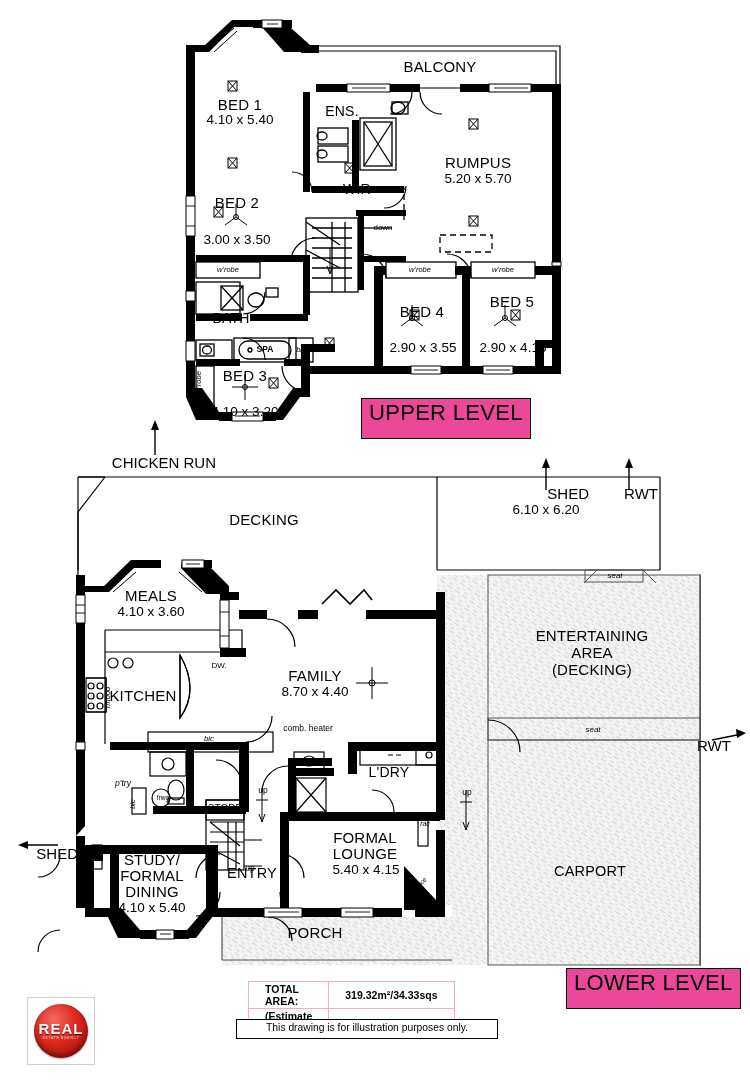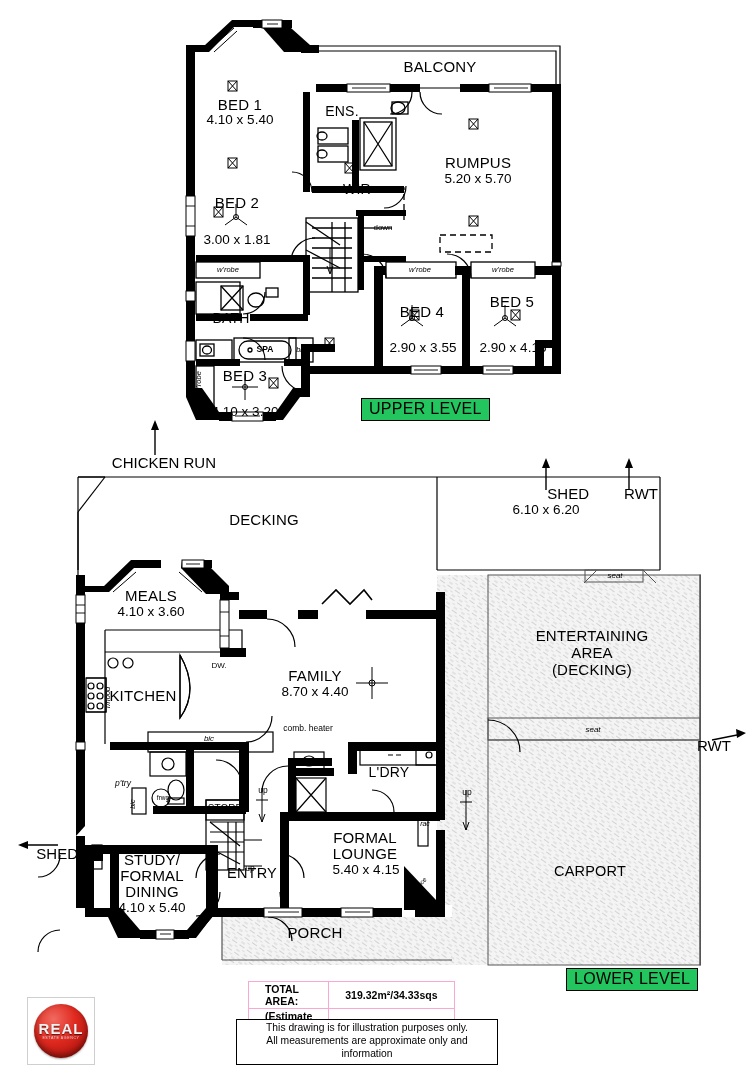--- a/index.html
+++ b/index.html
@@ -5,22 +5,22 @@
   html,body{margin:0;padding:0;background:#fff;}
   body{width:750px;height:1085px;position:relative;overflow:hidden;
        font-family:"Liberation Sans", sans-serif;color:#000;}
   #plan{position:absolute;left:0;top:0;width:750px;height:1085px;}
   .lbl{position:absolute;text-align:center;line-height:1.08;white-space:pre;}
   .lbl.room{font-size:15px;font-weight:400;letter-spacing:.2px;}
   .lbl.roomdim{font-size:13.5px;}
   .lbl.big{font-size:16px;text-align:right;}
   .lbl.small{font-size:8.5px;}
   .lbl.tiny{font-size:7px;}
-  .levelbox{position:absolute;border:1.3px solid #000;padding:1px 7px 2px 7px;
-            font-size:16px;letter-spacing:.3px;background:#22c55e;}
+  .levelbox{position:absolute;border:1.3px solid #000;padding:1px 7px 12px 7px;
+            font-size:22px;letter-spacing:.3px;background:#ec4899;}
   .areatbl{position:absolute;border-collapse:collapse;font-size:10.5px;background:#fff;}
   .areatbl td{border:1px solid #f9a8d4;padding:1px 16px;font-weight:bold;}
   .discl{position:absolute;border:1px solid #000;font-size:10.3px;
          text-align:center;line-height:1.25;padding:2px 6px 3px 6px;background:#fff;}
   .logo{position:absolute;border:1px solid #cfcfcf;background:#fff;
         display:flex;align-items:center;justify-content:center;}
   .logo .disc{width:54px;height:54px;border-radius:50%;
        background:radial-gradient(circle at 36% 28%, #f06a60 0%, #e02a20 42%, #9d0b05 100%);
        box-shadow:inset 0 -3px 6px rgba(0,0,0,.45), 0 1px 2px rgba(0,0,0,.35);
        display:flex;flex-direction:column;align-items:center;justify-content:center;}
@@ -467,21 +467,21 @@
         <path d="M372,683 L372,667 M372,683 L372,699 M372,683 L356,683 M372,683 L388,683"></path>
       </g>
     </g>
   </g>
 </svg>
 
 <div class="lbl room" style="left:195px;top:97px;width:90px;">BED 1</div>
 <div class="lbl roomdim" style="left:195px;top:113px;width:90px;">4.10 x 5.40</div>
 
 <div class="lbl room" style="left:196px;top:195px;width:82px;">BED 2</div>
-<div class="lbl roomdim" style="left:191px;top:233px;width:92px;">3.00 x 1.81</div>
+<div class="lbl roomdim" style="left:191px;top:233px;width:92px;">3.00 x 3.50</div>
 
 <div class="lbl room" style="left:202px;top:368px;width:86px;">BED 3</div>
 <div class="lbl roomdim" style="left:198px;top:405px;width:94px;">4.10 x 3.20</div>
 
 <div class="lbl room" style="left:382px;top:304px;width:80px;">BED 4</div>
 <div class="lbl roomdim" style="left:378px;top:341px;width:90px;">2.90 x 3.55</div>
 
 <div class="lbl room" style="left:472px;top:294px;width:80px;">BED 5</div>
 <div class="lbl roomdim" style="left:468px;top:341px;width:90px;">2.90 x 4.15</div>
 
@@ -568,21 +568,20 @@
   </tr>
   <tr>
     <td>(Estimate only)</td>
     <td></td>
   </tr>
 </tbody>
   </table>
 
 <div class="discl" style="left:236px;top:1019px;width:248px;">
   <div>This drawing is for illustration purposes only.</div>
-  <div>All measurements are approximate only and information</div>
 </div>
 
 <div class="logo" style="left:27px;top:997px;width:66px;height:66px;">
   <div class="disc">
     <div class="t1">REAL</div>
     <div class="t2">ESTATE AGENCY</div>
   </div>
 </div>
 
 </body></html>

